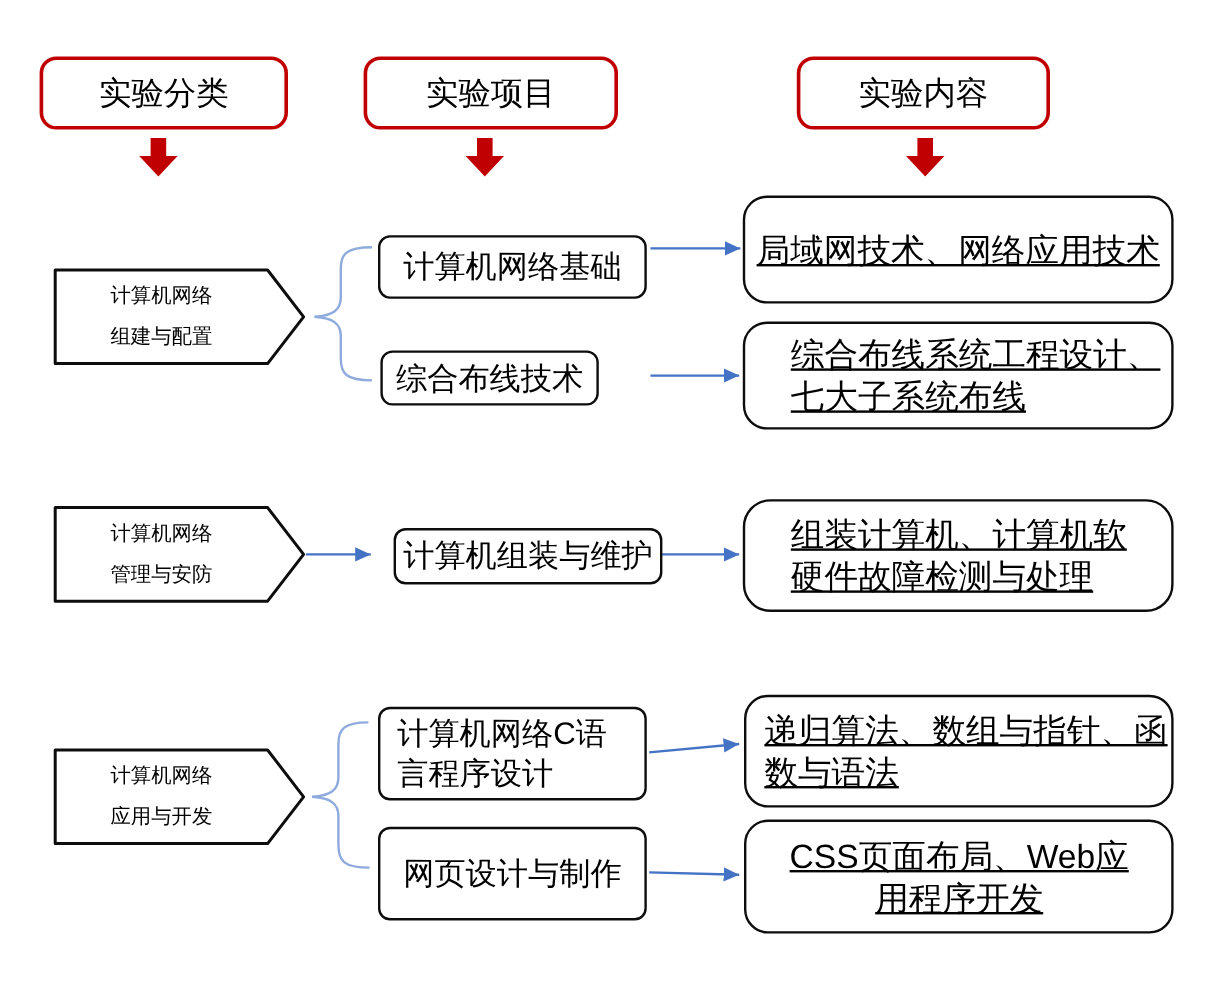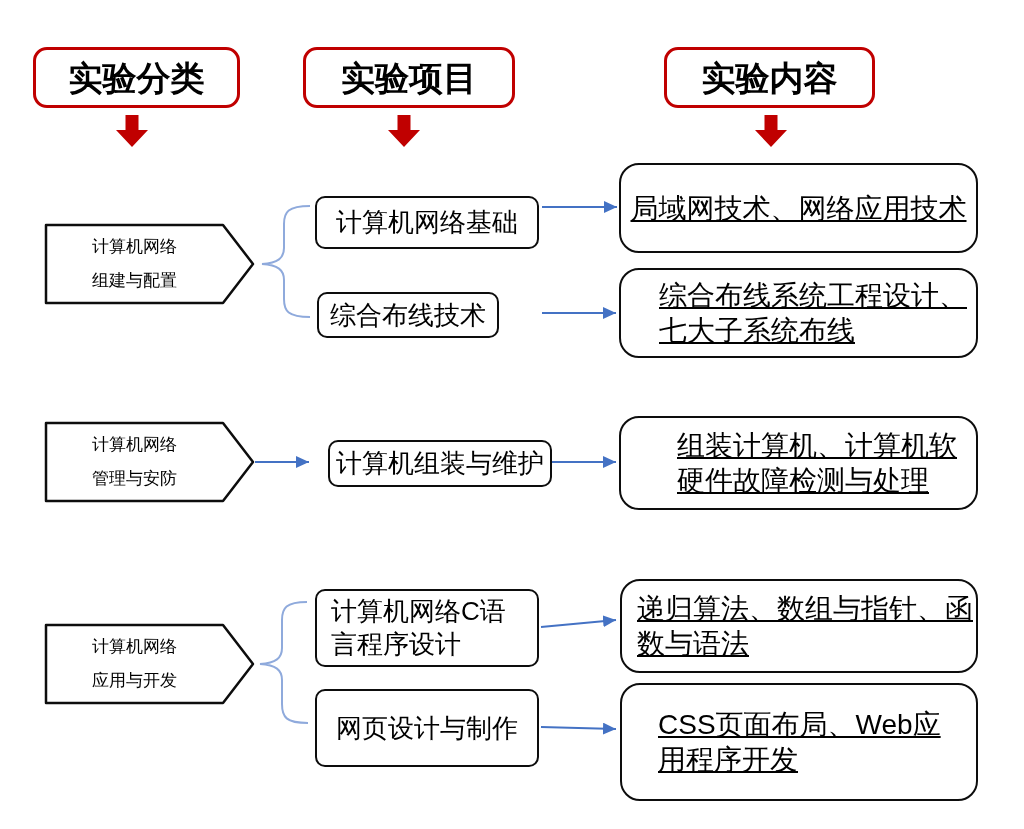--- a/index.html
+++ b/index.html
@@ -23,22 +23,22 @@
     display: flex;
     align-items: center;
     justify-content: center;
     white-space: pre-line;
     background: #ffffff;
   }
   
   .hdr {
     border: 3px solid #C00000;
     border-radius: 14px;
-    font-size: 34px;
-    font-weight: bold;
+    font-size: 27px;
+    font-weight: normal;
     line-height: 32px;
     z-index: 3;
   }
   .hdr1 { left: 33px;  top: 47px; width: 207px; height: 61px; }
   .hdr2 { left: 303px; top: 47px; width: 212px; height: 61px; }
   .hdr3 { left: 664px; top: 47px; width: 211px; height: 61px; }
   
   .ptext {
     background: transparent;
     font-size: 17px;
@@ -69,25 +69,25 @@
     border-radius: 20px;
     font-size: 28px;
     line-height: 35px;
     z-index: 3;
     text-decoration: underline;
   }
   .r1a { left: 619px; top: 163px; width: 359px; height: 90px; }
   .r1b { left: 619px; top: 268px; width: 359px; height: 90px;
          justify-content: flex-start; text-align: left; padding-left: 38px; }
   .r2  { left: 619px; top: 416px; width: 359px; height: 94px;
-         justify-content: flex-start; text-align: left; padding-left: 56px; }
+         justify-content: flex-start; text-align: left; padding-left: 38px; border-radius: 23px; }
   .r3a { left: 620px; top: 579px; width: 358px; height: 94px;
          justify-content: flex-start; text-align: left; padding-left: 15px; }
-  .r3b { left: 620px; top: 683px; width: 358px; height: 118px;
-         justify-content: flex-start; text-align: left; padding-left: 36px; }
+  .r3b { left: 620px; top: 683px; width: 358px; height: 95px;
+         justify-content: flex-start; text-align: center; padding-left: 36px; }
 </style>
 </head>
 <body>
 
 <div class="canvas">
 
   <svg class="layer" width="1024" height="829" viewBox="0 0 1024 829">
     <defs>
       <marker id="bluehead" markerUnits="userSpaceOnUse" markerWidth="14" markerHeight="12" refX="13" refY="6" orient="auto">
         <path d="M0,0 L13,6 L0,12 Z" fill="#4472C4"></path>

